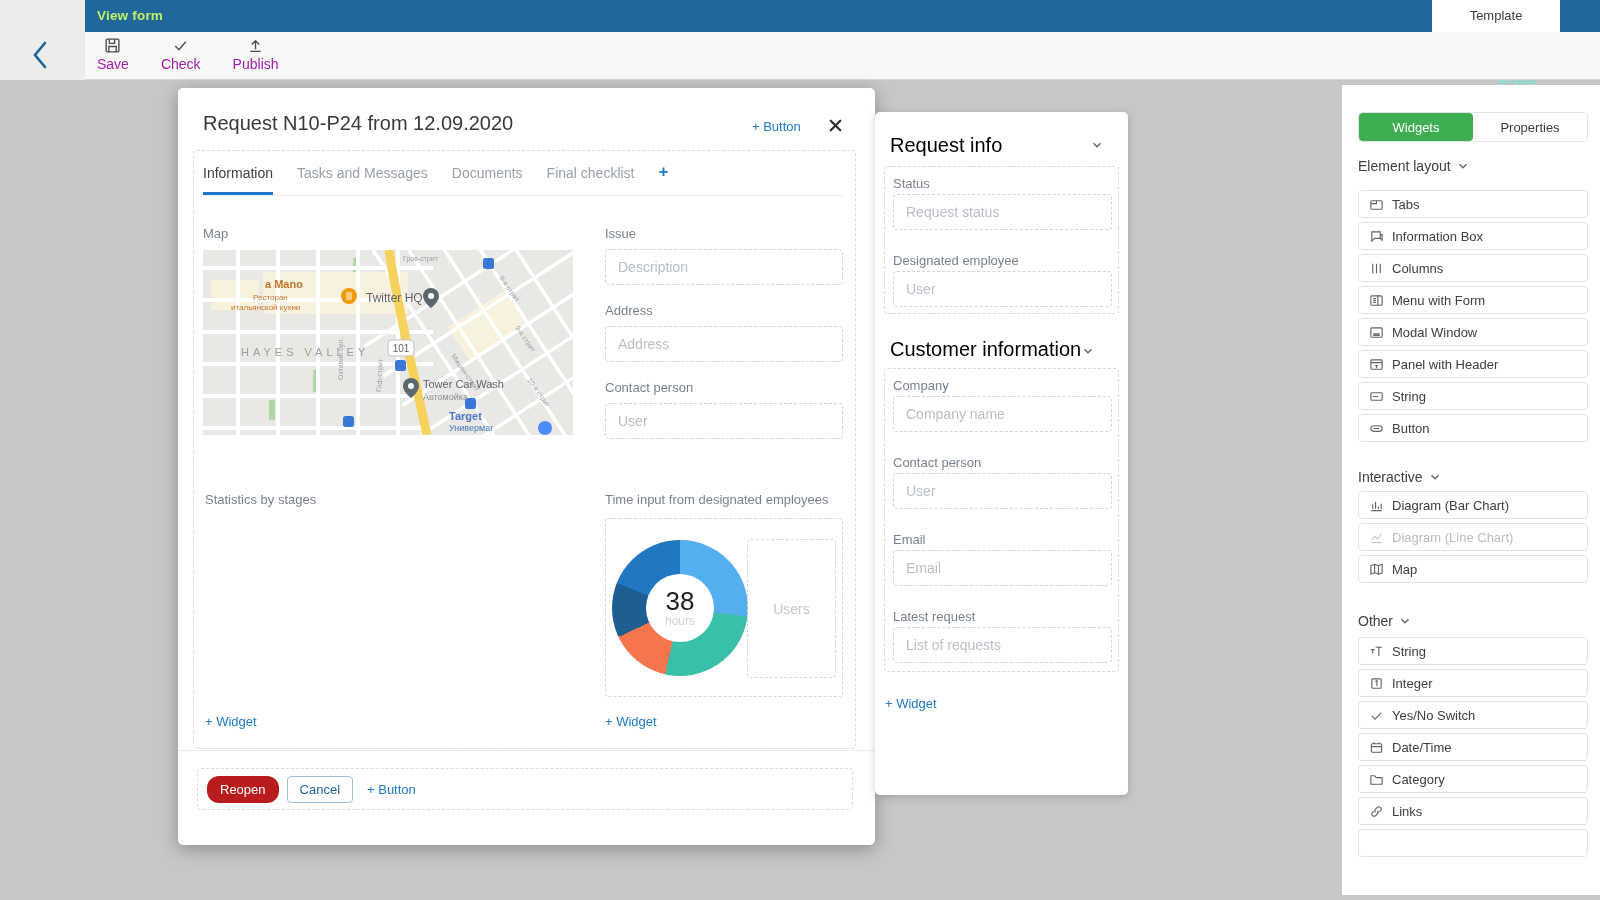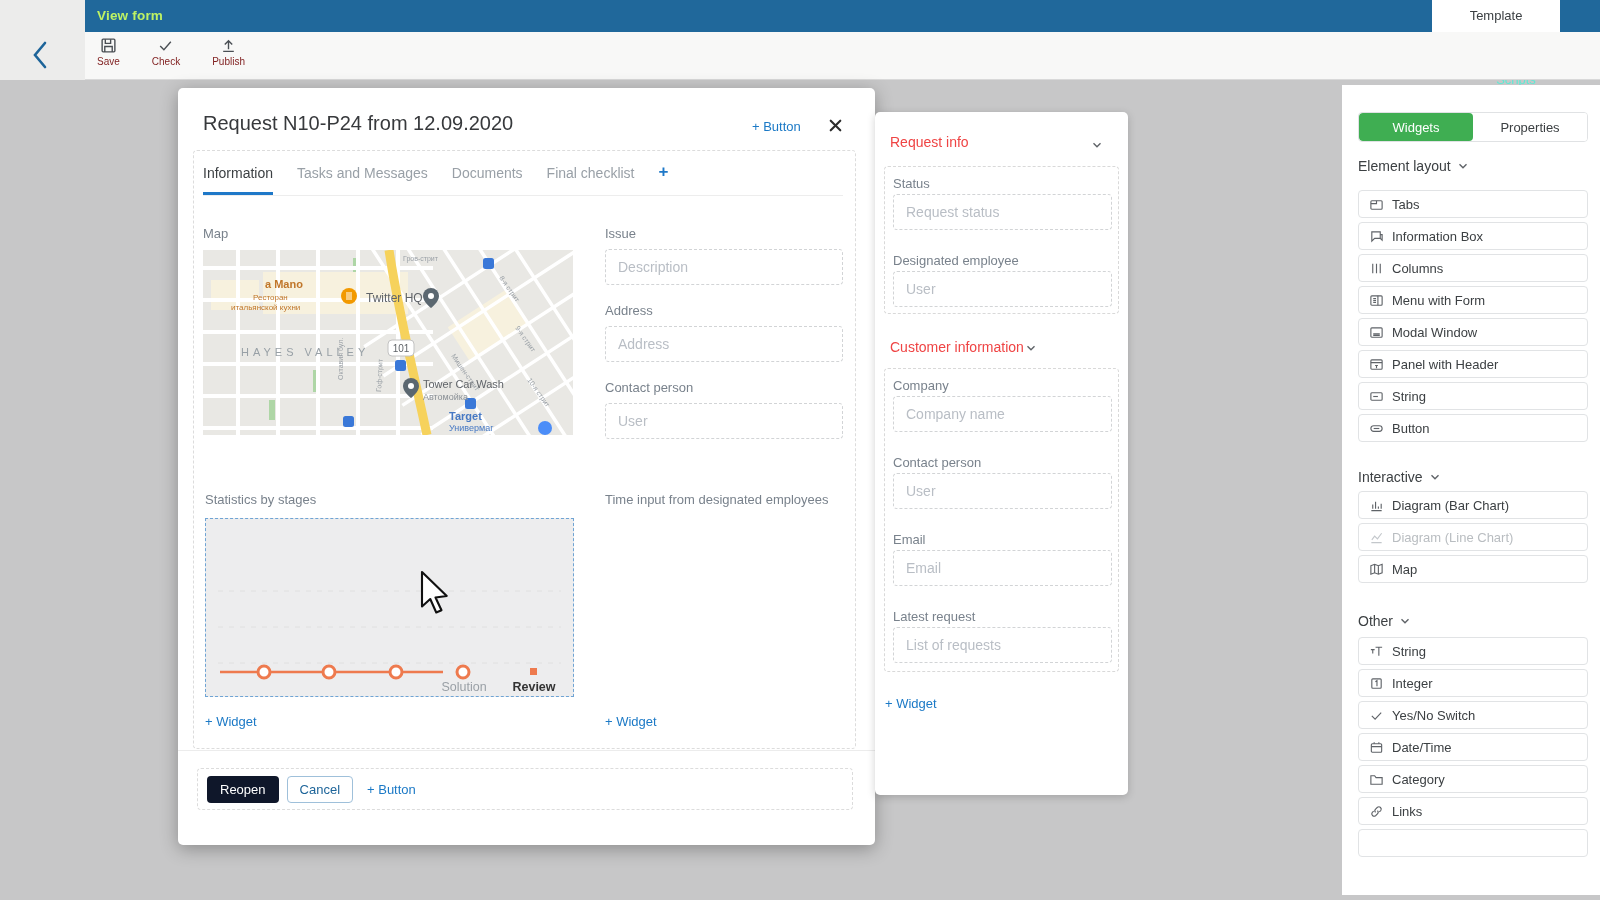--- a/index.html
+++ b/index.html
@@ -20,21 +20,21 @@
 
   
   .toolbar { position:absolute; left:0; top:32px; width:1600px; height:48px; background:#f8f8f7;
     border-bottom:1px solid #d9d9d9; }
   .toolbar-rail { position:absolute; left:0; top:0; width:85px; height:48px; background:#ececeb; }
   .back-btn { position:absolute; left:26px; top:6px; width:28px; height:34px; cursor:pointer; }
   .tb-buttons { position:absolute; left:93px; top:3px; display:flex; gap:24px; }
   .tb-btn { display:flex; flex-direction:column; align-items:center; gap:2px; cursor:pointer;
     padding:2px 4px; }
   .tb-btn svg { width:17px; height:17px; stroke:#4a4f54; fill:none; stroke-width:1.3; }
-  .tb-btn span { font-size:10px; color:#7f1d1d; }
+  .tb-btn span { font-size:14px; color:#a21caf; }
 
   
   .panel { position:absolute; background:#fff; border-radius:5px; }
   .shadow-lg { box-shadow:0 4px 18px rgba(0,0,0,.30); }
   .shadow-sm { box-shadow:0 2px 8px rgba(0,0,0,.18); }
   .link { color:#1b79c6; font-size:13px; cursor:pointer; }
   .f-label { font-size:13px; color:#79828c; }
   .input { height:36px; border:1px dashed #d2d4d6; border-radius:4px; background:#fff;
     display:flex; align-items:center; padding:0 12px; font-size:14px; color:#b9bec5; }
   .dashed-box { border:1px dashed #dcdcdc; border-radius:4px; }
@@ -58,27 +58,27 @@
   .donut-hole .val { font-size:26px; color:#1f1f1f; line-height:26px; }
   .donut-hole .unit { font-size:12px; color:#d0d3d6; }
   .users-box { position:absolute; left:141px; top:20px; width:89px; height:139px;
     border:1px dashed #d6d6d6; border-radius:4px; display:flex; align-items:center;
     justify-content:center; font-size:14px; color:#c3c7cc; }
 
   .footer-divider { position:absolute; left:0; top:662px; width:697px; height:1px; background:#ececec; }
   .footer-box { position:absolute; left:19px; top:680px; width:656px; height:42px;
     border:1px dashed #dcdcdc; border-radius:4px; display:flex; align-items:center; gap:8px;
     padding-left:9px; }
-  .btn-primary { height:27px; padding:0 13px; background:#0f172a; color:#fff; font-size:13px;
-    border:none; border-radius:4px; cursor:pointer; font-family:inherit; }
+  .btn-primary { height:27px; padding:0 13px; background:#b91c1c; color:#fff; font-size:13px;
+    border:none; border-radius:12px; cursor:pointer; font-family:inherit; }
   .btn-outline { height:27px; padding:0 12px; background:#fff; color:#1d6499; font-size:13px;
     border:1px solid #9fc0da; border-radius:4px; cursor:pointer; font-family:inherit; }
 
   
-  .ip-title { font-size:14px; color:#ef4444; }
+  .ip-title { font-size:20px; color:#000000; }
   .group { position:absolute; left:9px; width:235px; border:1px dashed #d9d9d9; border-radius:4px; }
   .group .f-label { position:absolute; left:8px; }
   .group .input { position:absolute; left:8px; width:219px; }
 
   
   .side-toggle { position:absolute; left:16px; top:27px; width:230px; height:30px; display:flex;
     border-radius:4px; overflow:hidden; border:1px solid #e0e2e4; }
   .side-toggle .half { width:115px; display:flex; align-items:center; justify-content:center;
     font-size:13px; cursor:pointer; background:#fff; color:#3c4043; }
   .side-toggle .half.active { background:#3fae52; color:#fff; border-radius:4px; }
@@ -221,41 +221,32 @@
   <div class="f-label abs" style="left:427px; top:138px;">Issue</div>
   <div class="input abs" style="left:427px; top:161px; width:238px;">Description</div>
 
   <div class="f-label abs" style="left:427px; top:215px;">Address</div>
   <div class="input abs" style="left:427px; top:238px; width:238px;">Address</div>
 
   <div class="f-label abs" style="left:427px; top:292px;">Contact person</div>
   <div class="input abs" style="left:427px; top:315px; width:238px;">User</div>
 
   <div class="f-label abs" style="left:27px; top:404px;">Statistics by stages</div>
-  <div class="chart-box">
-    <svg width="367" height="177" viewBox="0 0 367 177">
-      <g stroke="#e0e0e0" stroke-width="1" stroke-dasharray="5 6">
-        <path d="M12 72 H355 M12 108 H355 M12 144 H355"></path>
-      </g>
-      <line x1="14" y1="153" x2="237" y2="153" stroke="#ee7a4e" stroke-width="2.5"></line>
-      <g fill="#fff" stroke="#ee7a4e" stroke-width="3">
-        <circle cx="58" cy="153" r="6"></circle>
-        <circle cx="123" cy="153" r="6"></circle>
-        <circle cx="190" cy="153" r="6"></circle>
-        <circle cx="257" cy="153" r="6"></circle>
-      </g>
-      <rect x="324" y="149" width="7" height="7" fill="#ee7a4e"></rect>
-      <text x="258" y="172" font-size="12.5" fill="#9aa0a6" text-anchor="middle">Solution</text>
-      <text x="328" y="172" font-size="12.5" font-weight="bold" fill="#333" text-anchor="middle">Review</text>
-      <path d="M0 0 L0 23 L5.5 18 L9.5 27 L13 25.5 L9 17 L16.5 16 Z" transform="translate(216,53) scale(1.5)" fill="#fff" stroke="#111" stroke-width="1.4" stroke-linejoin="round"></path>
-    </svg>
-  </div>
   <span class="link abs" style="left:27px; top:626px;">+ Widget</span>
 
   <div class="f-label abs" style="left:427px; top:404px;">Time input from designated employees</div>
+  <div class="donut-box">
+    <div class="donut" style="background: conic-gradient(rgb(85, 174, 238) 0deg, rgb(85, 174, 238) 97.2deg, rgb(58, 191, 168) 97.2deg, rgb(58, 191, 168) 192.6deg, rgb(245, 118, 77) 192.6deg, rgb(245, 118, 77) 244.8deg, rgb(31, 94, 146) 244.8deg, rgb(31, 94, 146) 291.6deg, rgb(34, 119, 195) 291.6deg, rgb(34, 119, 195) 360deg);">
+      <div class="donut-hole">
+        <div class="val">38</div>
+        <div class="unit">hours</div>
+      </div>
+    </div>
+    <div class="users-box">Users</div>
+  </div>
   <span class="link abs" style="left:427px; top:626px;">+ Widget</span>
 
   <div class="footer-divider"></div>
   <div class="footer-box">
     <button class="btn-primary">Reopen</button>
     <button class="btn-outline">Cancel</button>
     <span class="link" style="margin-left:6px;">+ Button</span>
   </div>
 </div>
 

